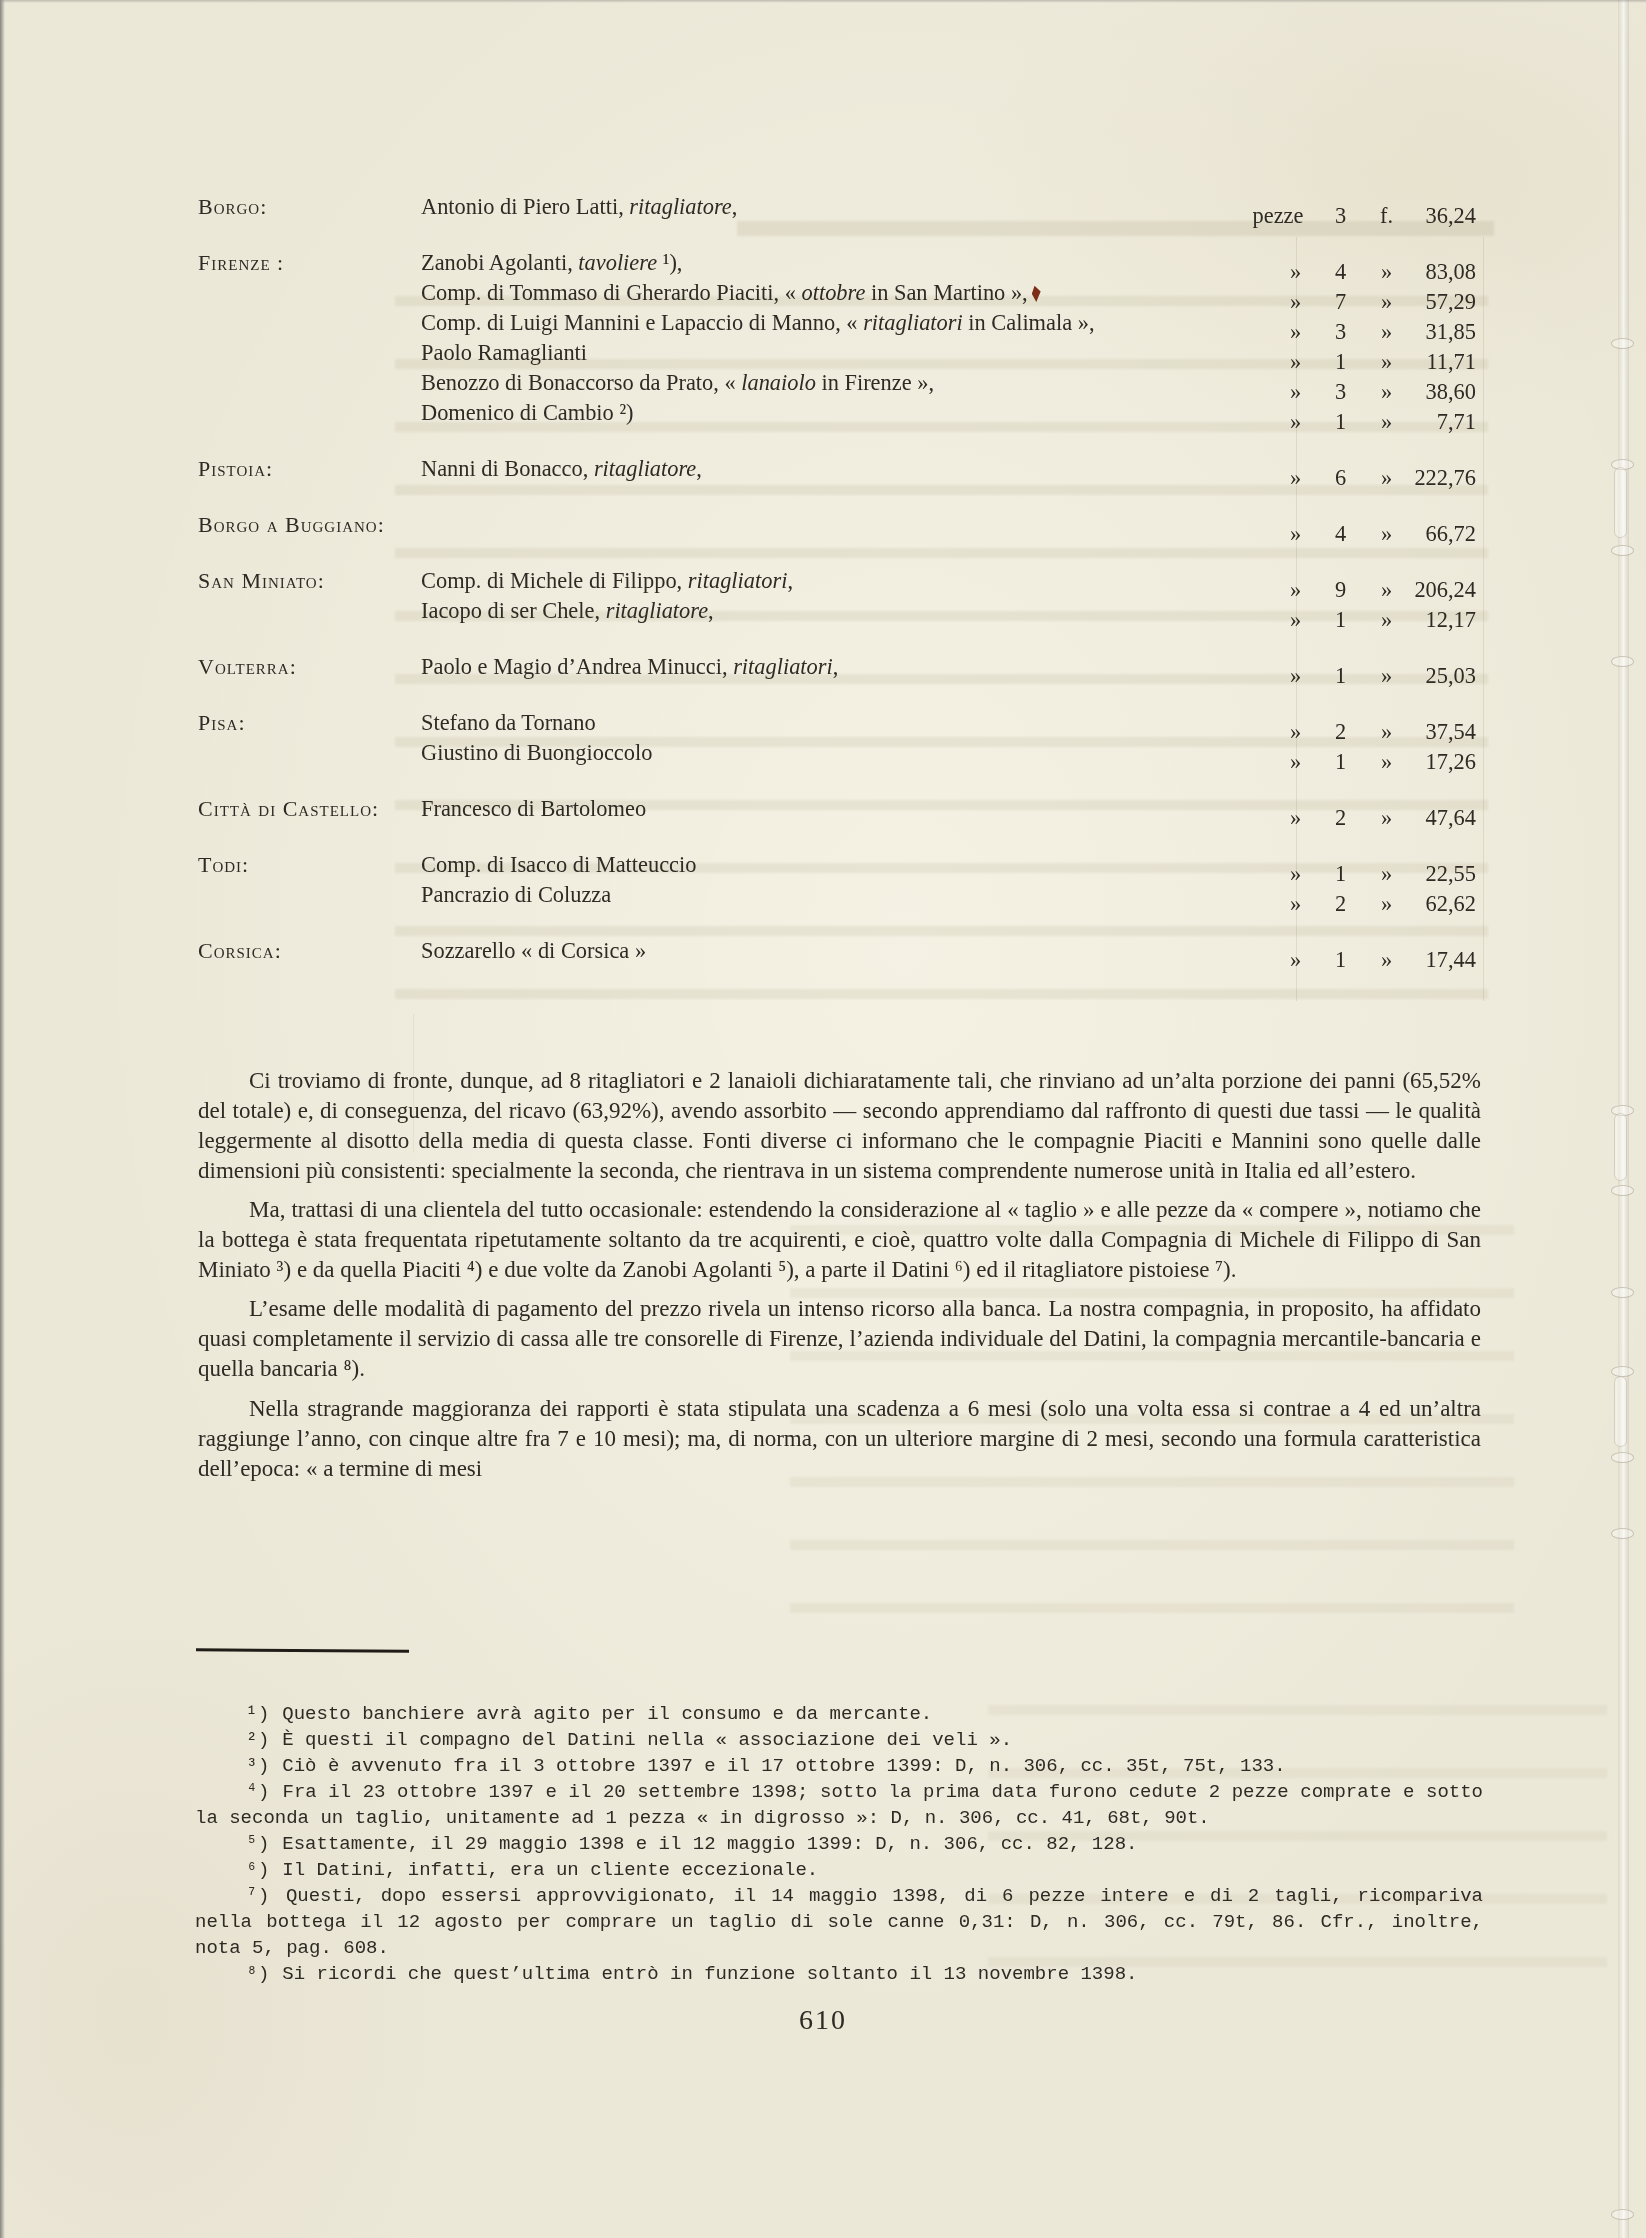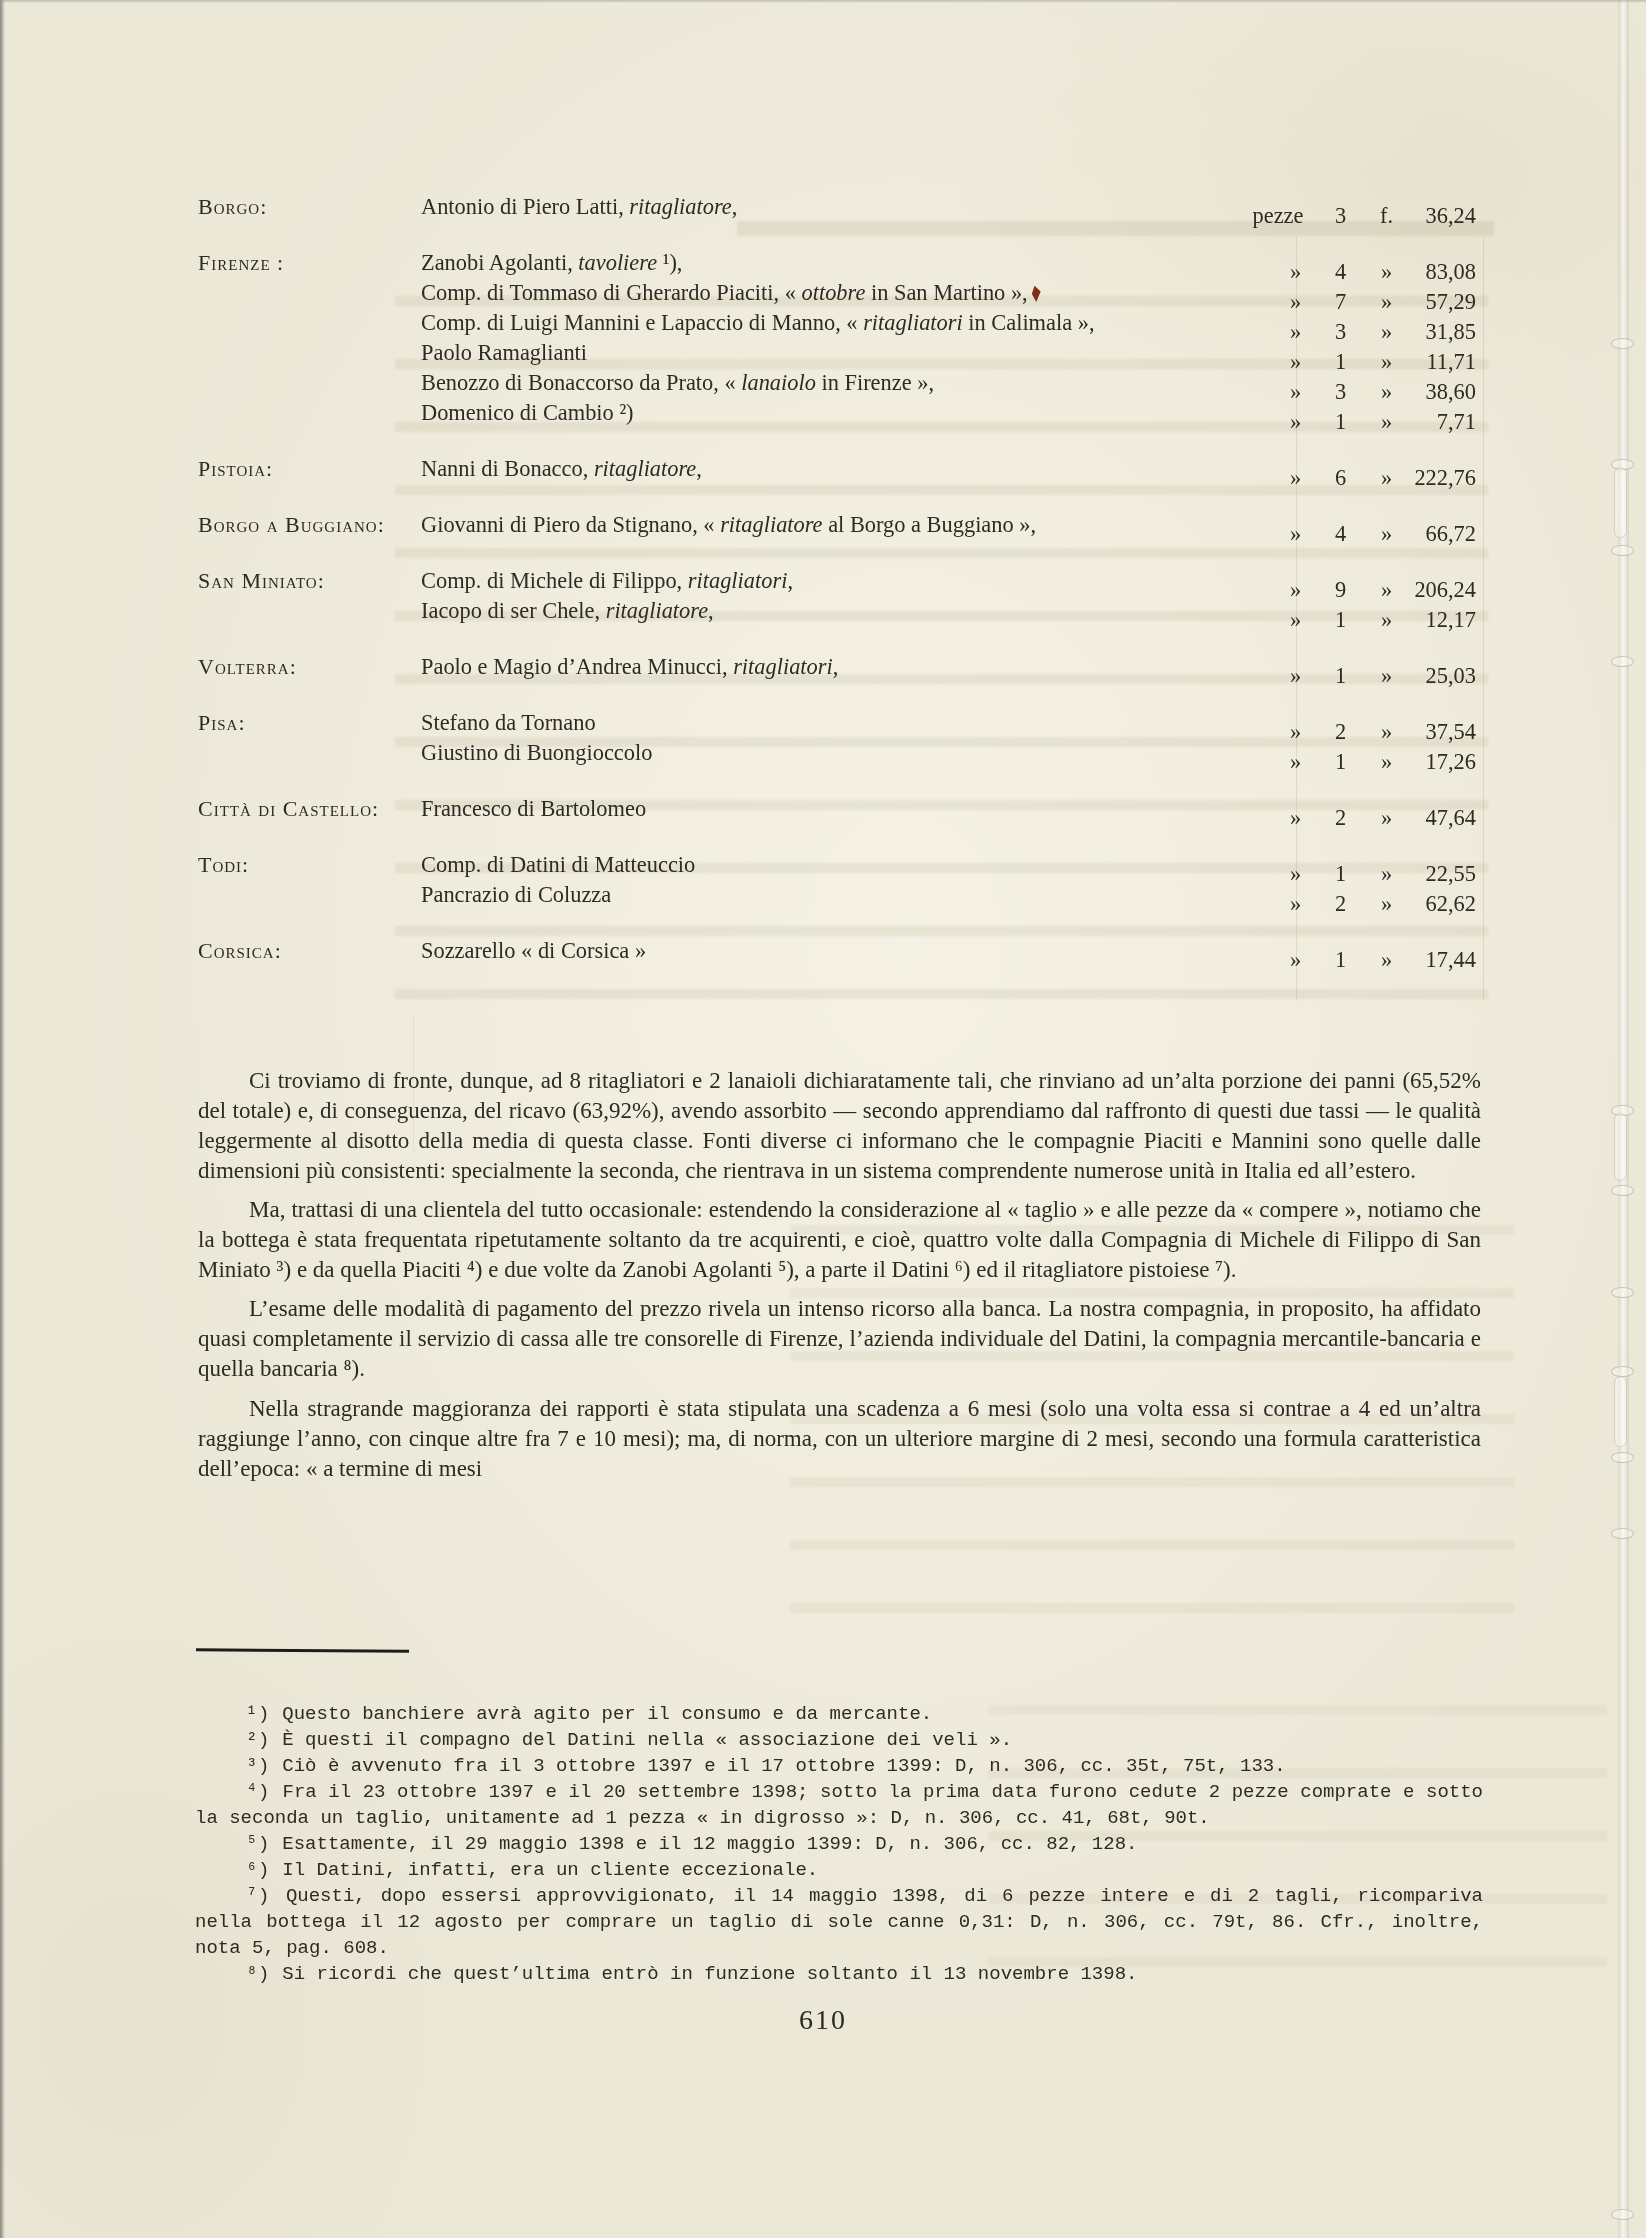--- a/index.html
+++ b/index.html
@@ -86,38 +86,38 @@
         <div class="lrow"><span class="name">Comp. di Tommaso di Gherardo Piaciti, « <i>ottobre</i> in San Martino »,<span class="red-ink"></span></span><span class="vals"><span class="v-q1">»</span><span class="v-num">7</span><span class="v-q2">»</span><span class="v-amt">57,29</span></span></div>
         <div class="lrow"><span class="name">Comp. di Luigi Mannini e Lapaccio di Manno, « <i>ritagliatori</i> in Calimala »,</span><span class="vals"><span class="v-q1">»</span><span class="v-num">3</span><span class="v-q2">»</span><span class="v-amt">31,85</span></span></div>
         <div class="lrow"><span class="name">Paolo Ramaglianti</span><span class="vals"><span class="v-q1">»</span><span class="v-num">1</span><span class="v-q2">»</span><span class="v-amt">11,71</span></span></div>
         <div class="lrow"><span class="name">Benozzo di Bonaccorso da Prato, « <i>lanaiolo</i> in Firenze »,</span><span class="vals"><span class="v-q1">»</span><span class="v-num">3</span><span class="v-q2">»</span><span class="v-amt">38,60</span></span></div>
         <div class="lrow"><span class="name">Domenico di Cambio ²)</span><span class="vals"><span class="v-q1">»</span><span class="v-num">1</span><span class="v-q2">»</span><span class="v-amt">7,71</span></span></div>
       </div>
       <div class="group">
         <div class="lrow"><span class="city">Pistoia:</span><span class="name">Nanni di Bonacco, <i>ritagliatore</i>,</span><span class="vals"><span class="v-q1">»</span><span class="v-num">6</span><span class="v-q2">»</span><span class="v-amt">222,76</span></span></div>
       </div>
       <div class="group">
-        <div class="lrow"><span class="city">Borgo a Buggiano:</span><span class="name">Giovanni di Piero da Stignano, « <i>ritagliatore</i> al Borgo a Buggiano »,</span><span class="vals"><span class="v-q1">»</span><span class="v-num">4</span><span class="v-q2">»</span><span class="v-amt">66,72</span></span></div>
+        <div class="lrow"><span class="city">Borgo a Buggiano:</span><span class="vals"><span class="v-q1">»</span><span class="v-num">4</span><span class="v-q2">»</span><span class="v-amt">66,72</span></span></div>
       </div>
       <div class="group">
         <div class="lrow"><span class="city">San Miniato:</span><span class="name">Comp. di Michele di Filippo, <i>ritagliatori</i>,</span><span class="vals"><span class="v-q1">»</span><span class="v-num">9</span><span class="v-q2">»</span><span class="v-amt">206,24</span></span></div>
         <div class="lrow"><span class="name">Iacopo di ser Chele, <i>ritagliatore</i>,</span><span class="vals"><span class="v-q1">»</span><span class="v-num">1</span><span class="v-q2">»</span><span class="v-amt">12,17</span></span></div>
       </div>
       <div class="group">
         <div class="lrow"><span class="city">Volterra:</span><span class="name">Paolo e Magio d’Andrea Minucci, <i>ritagliatori</i>,</span><span class="vals"><span class="v-q1">»</span><span class="v-num">1</span><span class="v-q2">»</span><span class="v-amt">25,03</span></span></div>
       </div>
       <div class="group">
         <div class="lrow"><span class="city">Pisa:</span><span class="name">Stefano da Tornano</span><span class="vals"><span class="v-q1">»</span><span class="v-num">2</span><span class="v-q2">»</span><span class="v-amt">37,54</span></span></div>
         <div class="lrow"><span class="name">Giustino di Buongioccolo</span><span class="vals"><span class="v-q1">»</span><span class="v-num">1</span><span class="v-q2">»</span><span class="v-amt">17,26</span></span></div>
       </div>
       <div class="group">
         <div class="lrow"><span class="city">Città di Castello:</span><span class="name">Francesco di Bartolomeo</span><span class="vals"><span class="v-q1">»</span><span class="v-num">2</span><span class="v-q2">»</span><span class="v-amt">47,64</span></span></div>
       </div>
       <div class="group">
-        <div class="lrow"><span class="city">Todi:</span><span class="name">Comp. di Datini di Matteuccio</span><span class="vals"><span class="v-q1">»</span><span class="v-num">1</span><span class="v-q2">»</span><span class="v-amt">22,55</span></span></div>
+        <div class="lrow"><span class="city">Todi:</span><span class="name">Comp. di Isacco di Matteuccio</span><span class="vals"><span class="v-q1">»</span><span class="v-num">1</span><span class="v-q2">»</span><span class="v-amt">22,55</span></span></div>
         <div class="lrow"><span class="name">Pancrazio di Coluzza</span><span class="vals"><span class="v-q1">»</span><span class="v-num">2</span><span class="v-q2">»</span><span class="v-amt">62,62</span></span></div>
       </div>
       <div class="group">
         <div class="lrow"><span class="city">Corsica:</span><span class="name">Sozzarello « di Corsica »</span><span class="vals"><span class="v-q1">»</span><span class="v-num">1</span><span class="v-q2">»</span><span class="v-amt">17,44</span></span></div>
       </div>
     </div>
 
   <div class="paras">
     <p>Ci troviamo di fronte, dunque, ad 8 ritagliatori e 2 lanaioli dichiaratamente tali, che rinviano ad un’alta porzione dei panni (65,52% del totale) e, di conseguenza, del ricavo (63,92%), avendo assorbito — secondo apprendiamo dal raffronto di questi due tassi — le qualità leggermente al disotto della media di questa classe. Fonti diverse ci informano che le compagnie Piaciti e Mannini sono quelle dalle dimensioni più consistenti: specialmente la seconda, che rientrava in un sistema comprendente numerose unità in Italia ed all’estero.</p>
     <p>Ma, trattasi di una clientela del tutto occasionale: estendendo la considerazione al « taglio » e alle pezze da « compere », notiamo che la bottega è stata frequentata ripetutamente soltanto da tre acquirenti, e cioè, quattro volte dalla Compagnia di Michele di Filippo di San Miniato ³) e da quella Piaciti ⁴) e due volte da Zanobi Agolanti ⁵), a parte il Datini ⁶) ed il ritagliatore pistoiese ⁷).</p>

